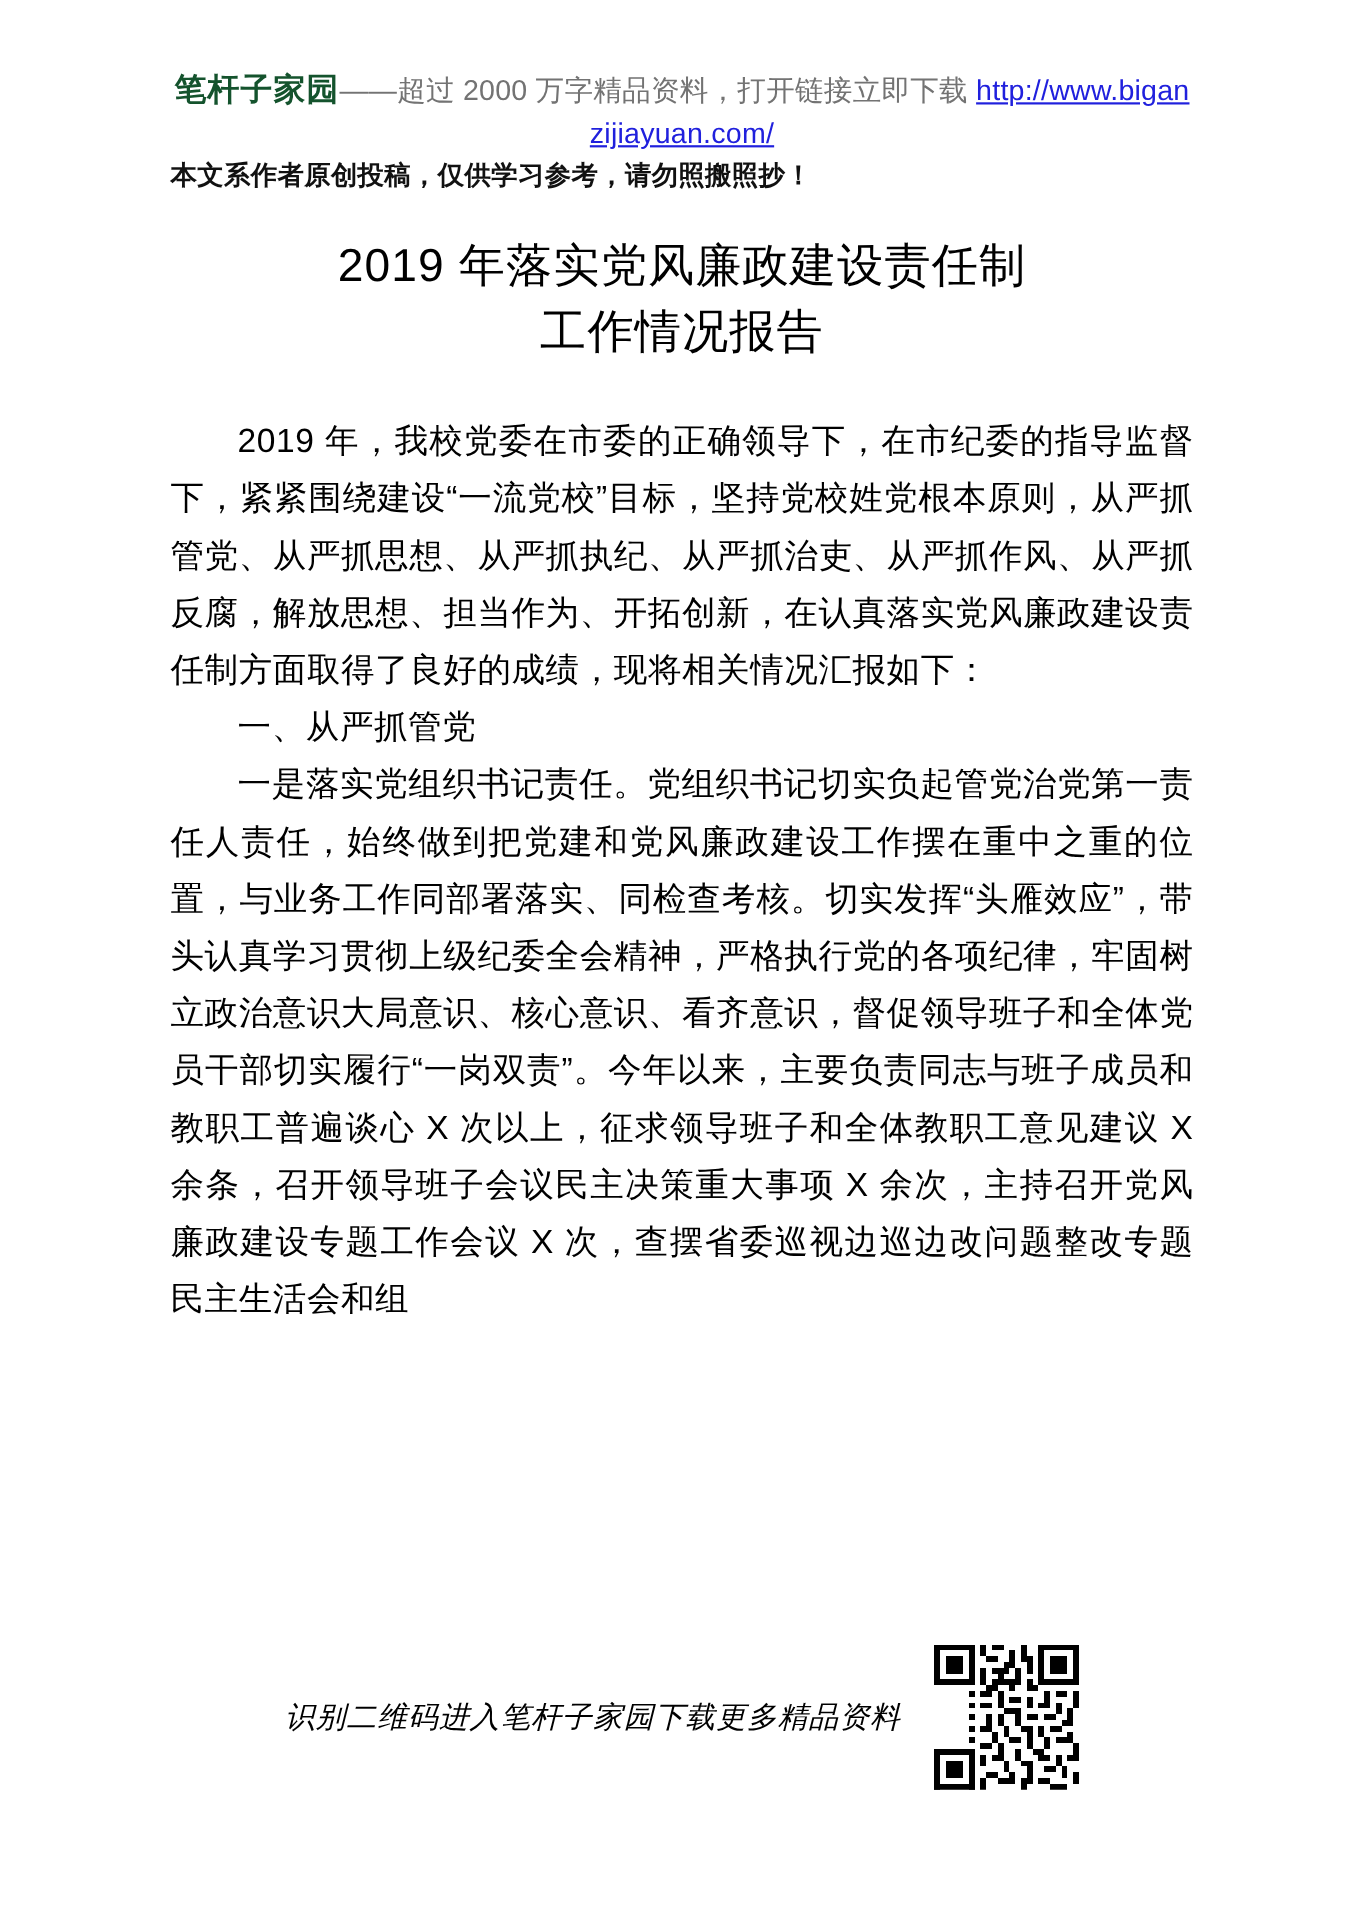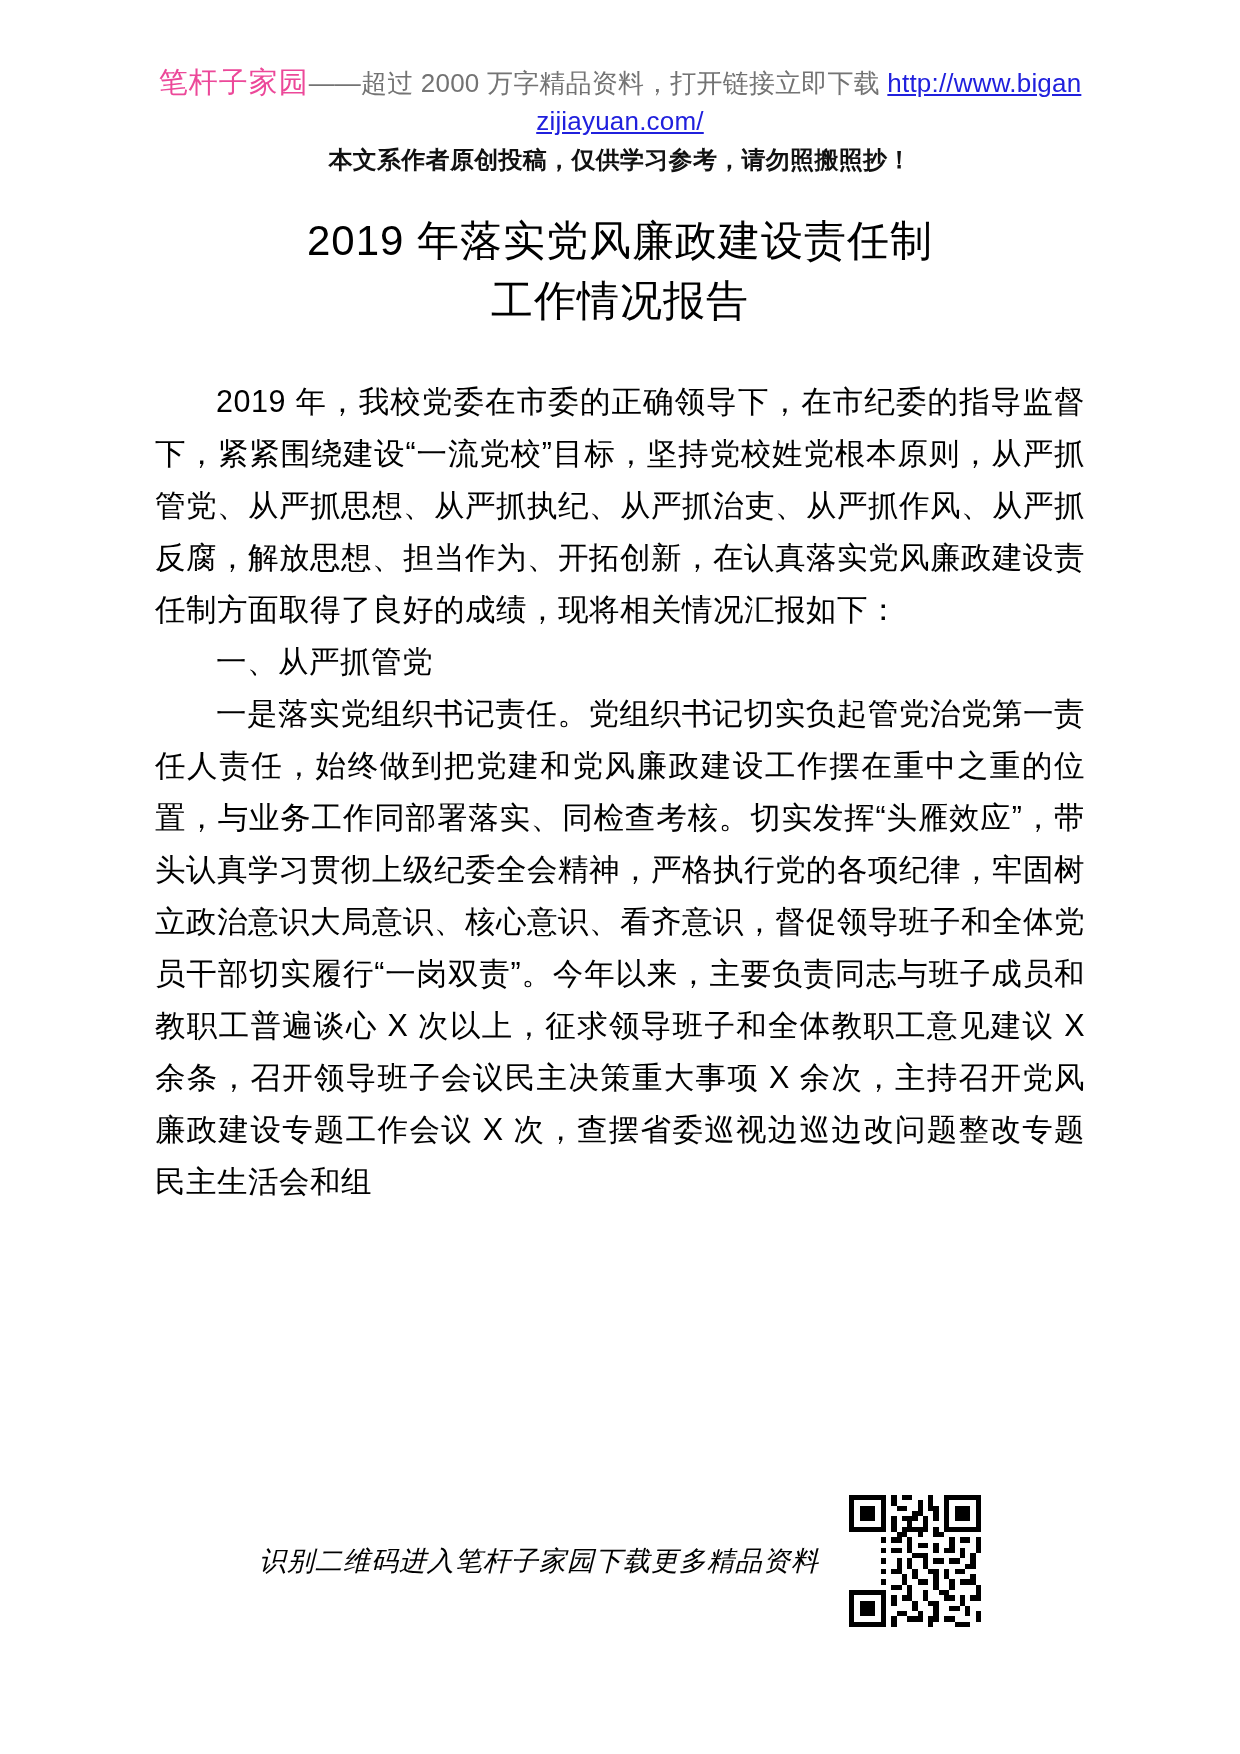--- a/index.html
+++ b/index.html
@@ -26,36 +26,36 @@
   
   .promo {
     padding-top: 62px;
     text-align: center;
     font-size: 26px;
     line-height: 1.42;
     letter-spacing: 0.2px;
     color: #404040;
   }
   .promo-brand {
-    color: #ec4899;
-    font-weight: normal;
+    color: #14532d;
+    font-weight: bold;
     font-size: 29px;
     letter-spacing: 1px;
   }
   .promo-plain {
     color: #737373;
   }
   .promo-link {
     color: #2020dd;
     text-decoration: underline;
     word-break: break-all;
   }
   .disclaimer {
     margin-top: 4px;
-    text-align: center;
+    text-align: left;
     font-size: 24px;
     font-weight: bold;
     color: #111;
     letter-spacing: 0.3px;
     line-height: 1.3;
   }
 
   
   .doc-title {
     margin-top: 36px;

